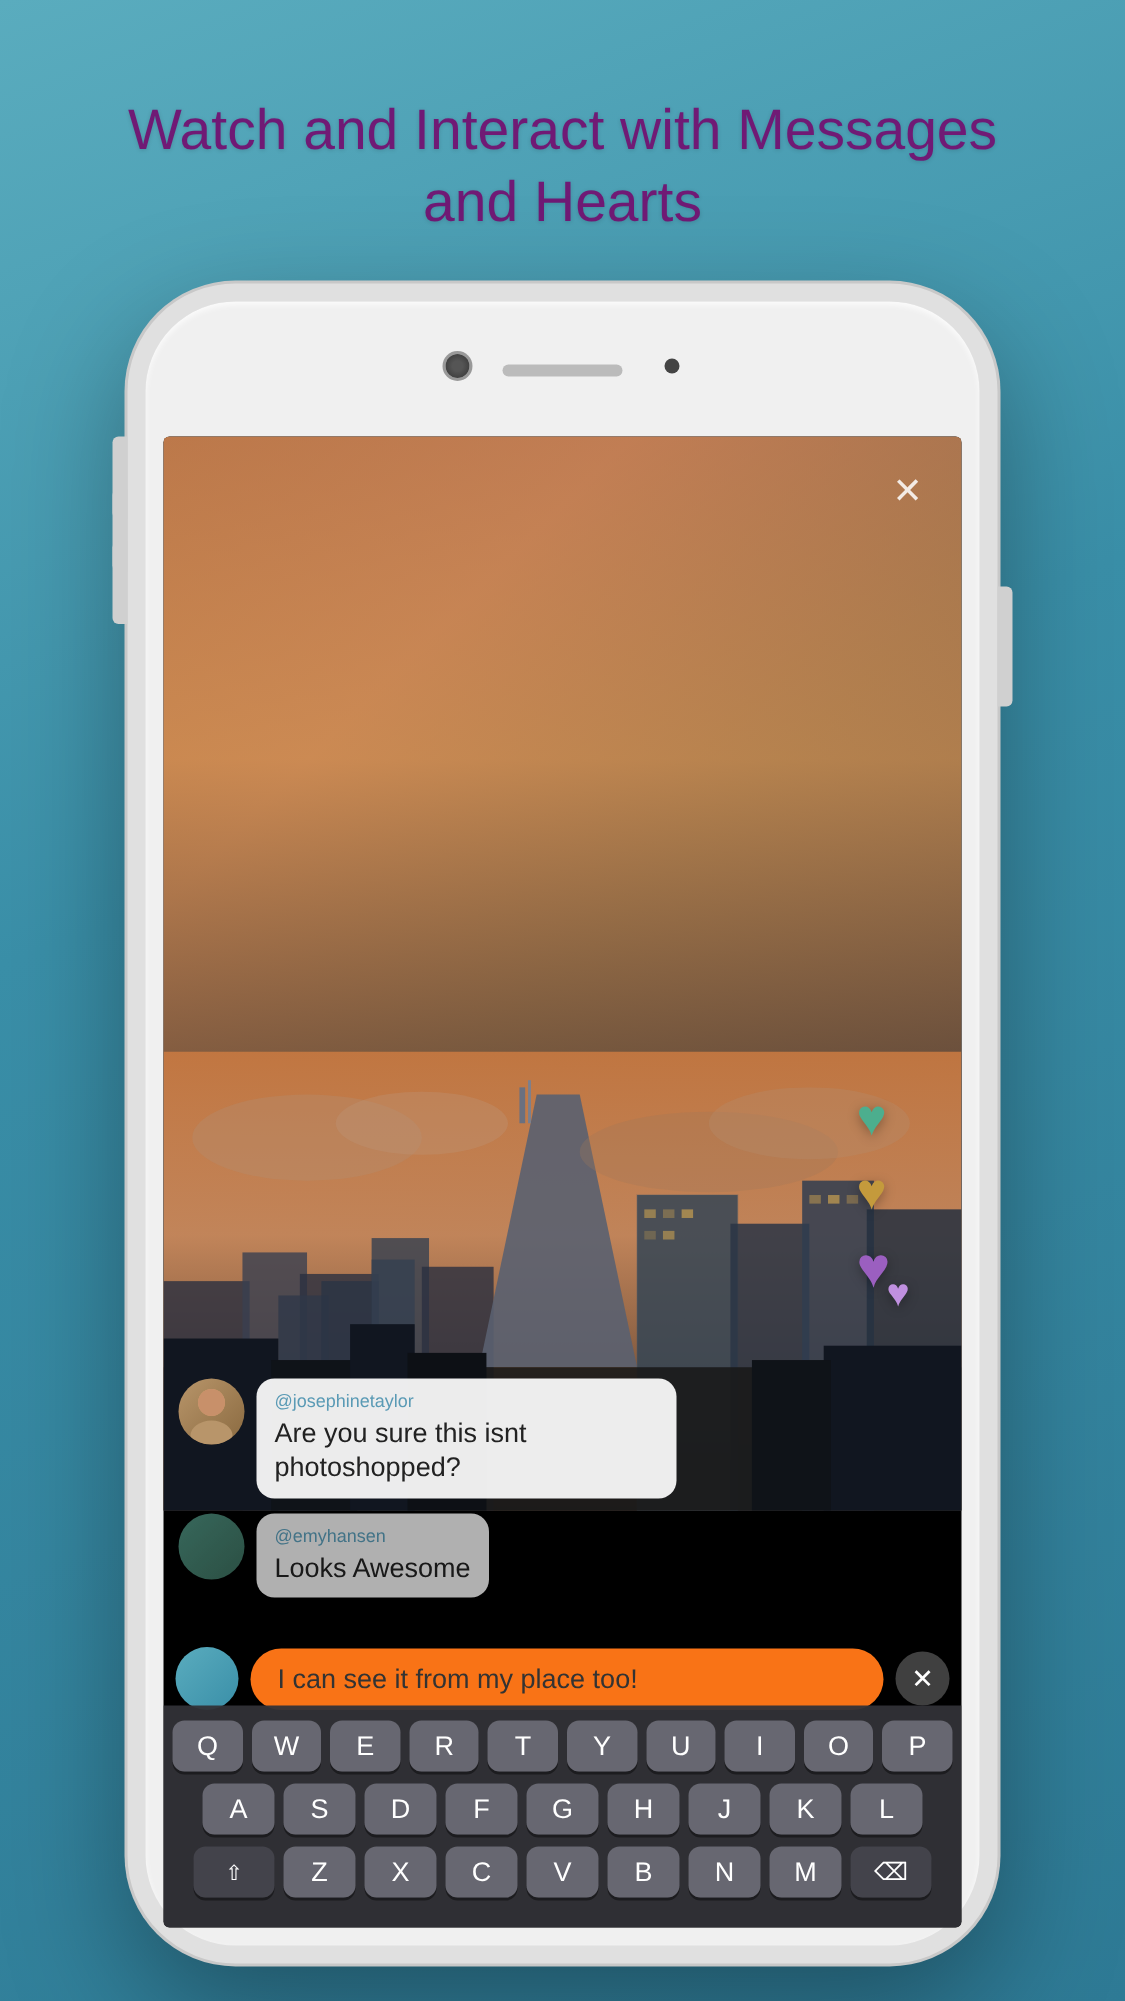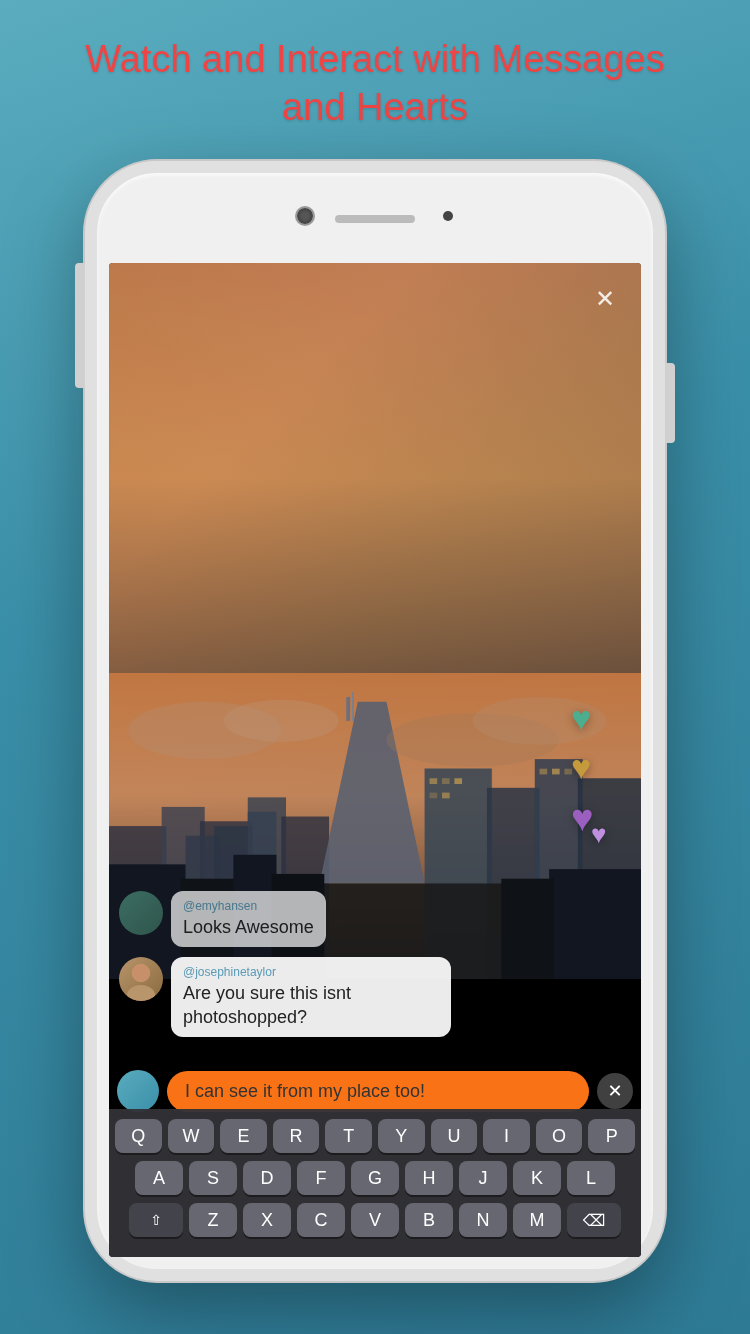--- a/index.html
+++ b/index.html
@@ -9,26 +9,26 @@
       height: 1334px;
       overflow: hidden;
       background: linear-gradient(160deg, #5aacbe 0%, #3a8fa8 40%, #2e7a95 100%);
       font-family: -apple-system, 'Helvetica Neue', Arial, sans-serif;
       display: flex;
       flex-direction: column;
       align-items: center;
     }
 
     .page-title {
-      color: #ef4444;
+      color: #701a75;
       font-size: 38px;
       font-weight: 300;
       text-align: center;
       line-height: 1.25;
-      margin-top: 36px;
+      margin-top: 64px;
       margin-bottom: 30px;
       padding: 0 60px;
       text-shadow: 0 1px 3px rgba(0,0,0,0.15);
     }
 
     
     .phone {
       width: 580px;
       height: 1120px;
       background: #f0f0f0;
@@ -420,43 +420,43 @@
     <div class="hearts-container">
       <div class="heart heart-green">♥</div>
       <div class="heart heart-gold">♥</div>
       <div style="position:relative; width:50px; height:55px;">
         <div class="heart heart-purple" style="position:absolute; top:0; left:0; font-size:38px;">♥</div>
         <div class="heart" style="position:absolute; top:22px; left:20px; font-size:26px; color:#c090e0;">♥</div>
       </div>
     </div>
 
     <div class="messages-area">
-
-      <div class="message-bubble faded">
-        <div class="avatar avatar-1"></div>
-        <div class="bubble-content">
-          <div class="bubble-username">@emyhansen</div>
-          <div class="bubble-text">Looks Awesome</div>
-        </div>
-      </div>
 
       <div class="message-bubble">
         <div class="avatar avatar-2" style="background: linear-gradient(135deg, #b8956a, #8a6a40); overflow:hidden;">
           
           <svg viewBox="0 0 44 44" width="44" height="44">
             <circle cx="22" cy="16" r="9" fill="#d4a070"></circle>
             <ellipse cx="22" cy="38" rx="14" ry="10" fill="#b8956a"></ellipse>
             <circle cx="22" cy="16" r="9" fill="#c8906a"></circle>
           </svg>
         </div>
         <div class="bubble-content">
           <div class="bubble-username">@josephinetaylor</div>
           <div class="bubble-text">Are you sure this isnt photoshopped?</div>
         </div>
       </div>
+
+      <div class="message-bubble faded">
+        <div class="avatar avatar-1"></div>
+        <div class="bubble-content">
+          <div class="bubble-username">@emyhansen</div>
+          <div class="bubble-text">Looks Awesome</div>
+        </div>
+      </div>
     </div>
 
     <div class="input-bar">
       <div class="input-avatar"></div>
       <div class="input-field">I can see it from my place too!</div>
       <div class="input-close">✕</div>
     </div>
 
     <div class="keyboard">
 

